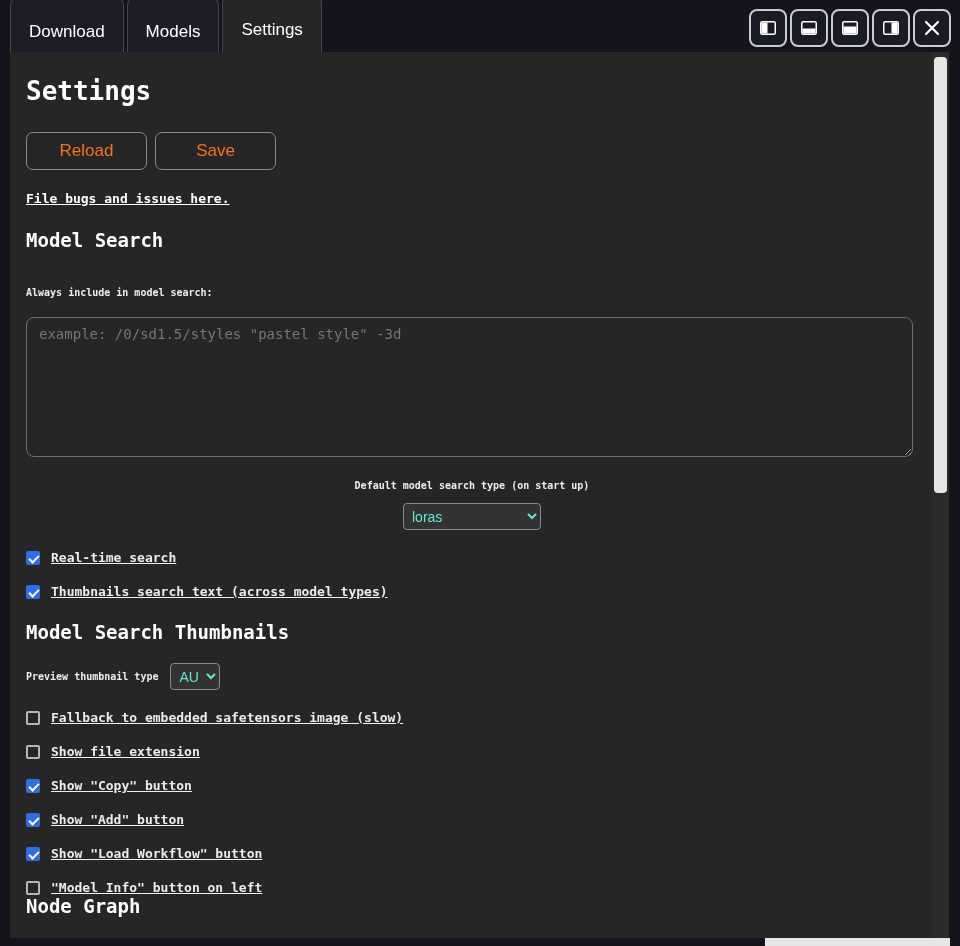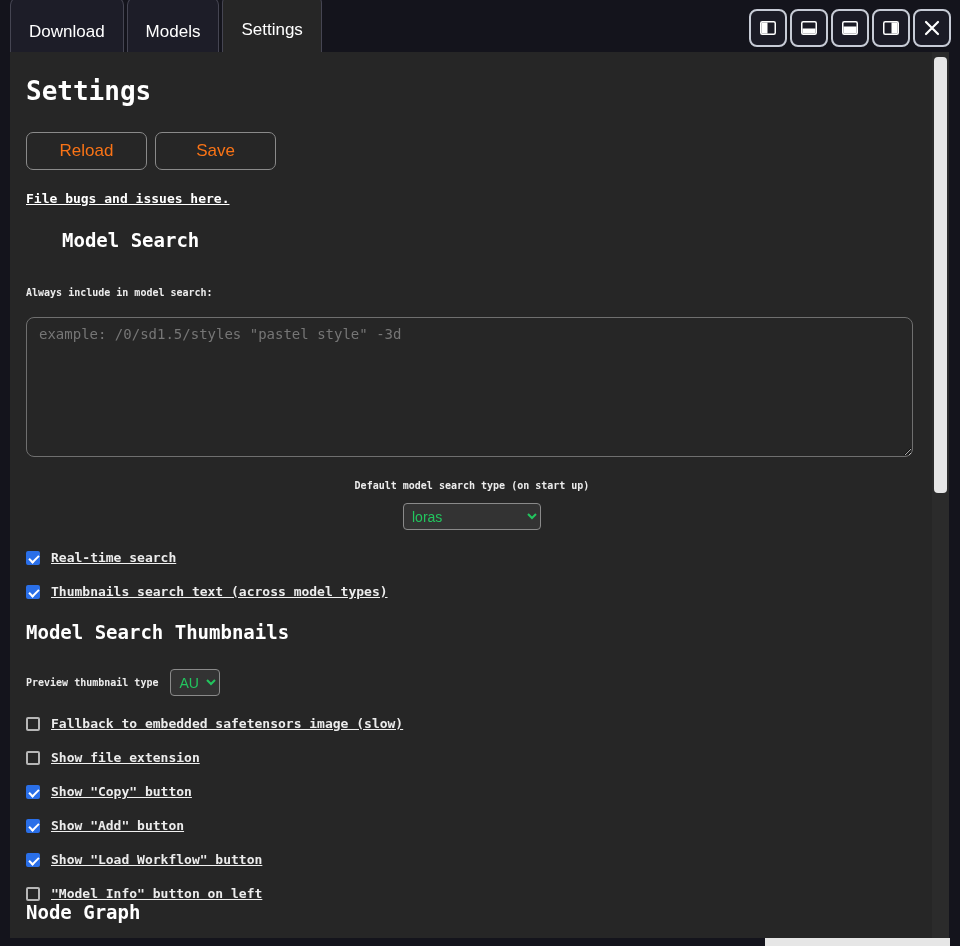--- a/index.html
+++ b/index.html
@@ -42,42 +42,42 @@
     font-family:"Liberation Sans", sans-serif; cursor:pointer;
   }
   a.bugs {
     display:inline-block; margin-top:21px; color:#fff;
     font-family:"DejaVu Sans Mono", monospace; font-size:13px; font-weight:700;
     text-decoration:underline; cursor:pointer;
   }
   h2.section {
     font-family:"DejaVu Sans Mono", monospace; font-size:19px; font-weight:700; color:#fff;
   }
-  h2.ms { margin-top:22px;margin-left:36px; }
+  h2.ms { margin-top:22px; }
   h2.thumbs { margin-top:22px; }
   h2.nodegraph { }
 
   .label {
     font-family:"DejaVu Sans Mono", monospace; font-size:10px; font-weight:700; color:#ececec;
   }
   .always-label { display:block; margin-top:36px; }
 
   textarea.search-box {
     display:block; margin-top:19px; width:887px; height:140px;
     background:#262626; border:1px solid #6f6f6f; border-radius:8px;
     padding:8px 12px; color:#dddddd; font-family:"DejaVu Sans Mono", monospace;
     font-size:14px; resize:both; outline:none;
   }
   textarea.search-box::placeholder { color:#767676; font-weight:400; }
 
   .selrow { display:flex; align-items:center; gap:12px; }
   .default-row { margin-top:23px;flex-direction:column; }
-  .preview-row { margin-top:26px; }
+  .preview-row { margin-top:20px; }
   select.dd {
-    height:27px; background:#333333; color:#22c55e; border:1px solid #8a8a8a;
+    height:27px; background:#333333; color:#5eead4; border:1px solid #8a8a8a;
     border-radius:4px; font-family:"Liberation Sans", sans-serif; font-size:14px;
     padding:0 4px; cursor:pointer;
   }
   select.dd.wide { width:138px; }
   select.dd.narrow { width:50px; }
 
   .cbrow { display:flex; align-items:center; gap:11px; margin-top:19px; cursor:pointer;text-decoration:underline; }
   .cbrow.first { margin-top:20px; }
   .cb {
     position:relative; width:14px; height:14px; flex:0 0 14px;

